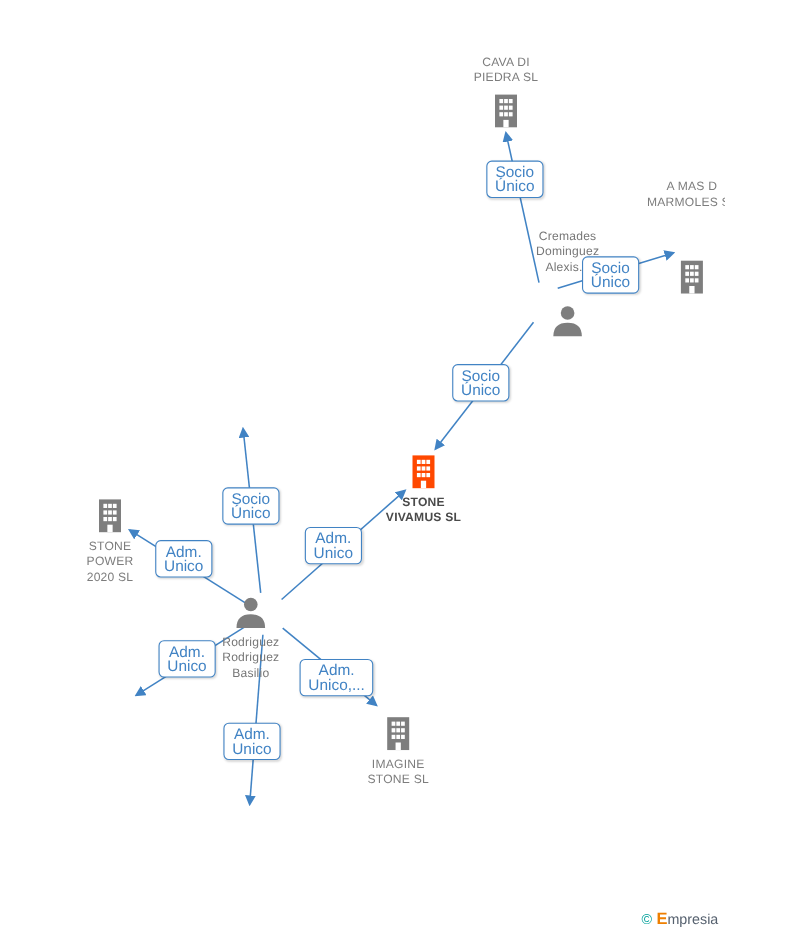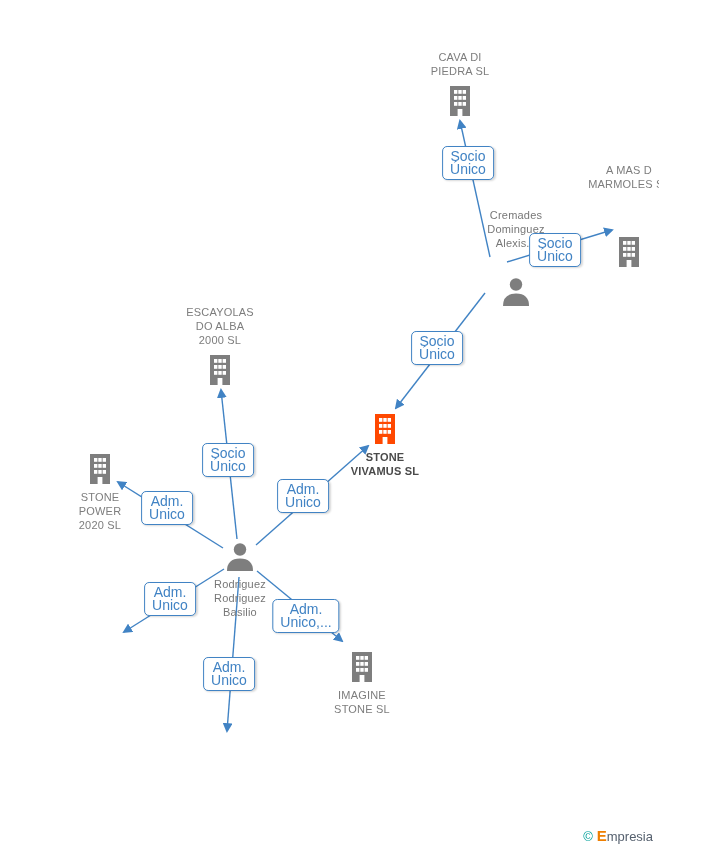--- a/index.html
+++ b/index.html
@@ -145,42 +145,20 @@
 Dominguez
 Alexis...</span>
     <span class="icon">
       <svg width="32" height="30" viewBox="0 0 32 30" fill="currentColor">
           <circle cx="16" cy="8.5" r="6.2"></circle>
           <path d="M3 30 q0 -12.5 13 -12.5 q13 0 13 12.5 z"></path>
         </svg>
     </span>
   </div>
 
-  <div class="node company" style="left:160px; top:305px;">
-    <span class="label">ESCAYOLAS
-DO ALBA
-2000 SL</span>
-    <span class="icon">
-      <svg width="30" height="32" viewBox="0 0 30 32" fill="currentColor">
-          <rect x="5" y="2" width="20" height="30"></rect>
-          <g fill="#ffffff">
-            <rect x="9" y="6" width="3.4" height="3.8"></rect>
-            <rect x="13.3" y="6" width="3.4" height="3.8"></rect>
-            <rect x="17.6" y="6" width="3.4" height="3.8"></rect>
-            <rect x="9" y="12" width="3.4" height="3.8"></rect>
-            <rect x="13.3" y="12" width="3.4" height="3.8"></rect>
-            <rect x="17.6" y="12" width="3.4" height="3.8"></rect>
-            <rect x="9" y="18" width="3.4" height="3.8"></rect>
-            <rect x="13.3" y="18" width="3.4" height="3.8"></rect>
-            <rect x="17.6" y="18" width="3.4" height="3.8"></rect>
-            <rect x="12.6" y="25" width="4.8" height="7"></rect>
-          </g>
-        </svg>
-    </span>
-  </div>
 
   <div class="node company highlight" style="left:325px; top:412px;">
     <span class="icon">
       <svg width="30" height="32" viewBox="0 0 30 32" fill="currentColor">
           <rect x="5" y="2" width="20" height="30"></rect>
           <g fill="#ffffff">
             <rect x="9" y="6" width="3.4" height="3.8"></rect>
             <rect x="13.3" y="6" width="3.4" height="3.8"></rect>
             <rect x="17.6" y="6" width="3.4" height="3.8"></rect>
             <rect x="9" y="12" width="3.4" height="3.8"></rect>
@@ -213,21 +191,21 @@
             <rect x="17.6" y="18" width="3.4" height="3.8"></rect>
             <rect x="12.6" y="25" width="4.8" height="7"></rect>
           </g>
         </svg>
     </span>
     <span class="label">STONE
 POWER
 2020 SL</span>
   </div>
 
-  <div class="node person" style="left:180px; top:541px;">
+  <div class="node person" style="left:168px; top:541px;">
     <span class="icon">
       <svg width="32" height="30" viewBox="0 0 32 30" fill="currentColor">
           <circle cx="16" cy="8.5" r="6.2"></circle>
           <path d="M3 30 q0 -12.5 13 -12.5 q13 0 13 12.5 z"></path>
         </svg>
     </span>
     <span class="label">Rodriguez
 Rodriguez
 Basilio</span>
   </div>

